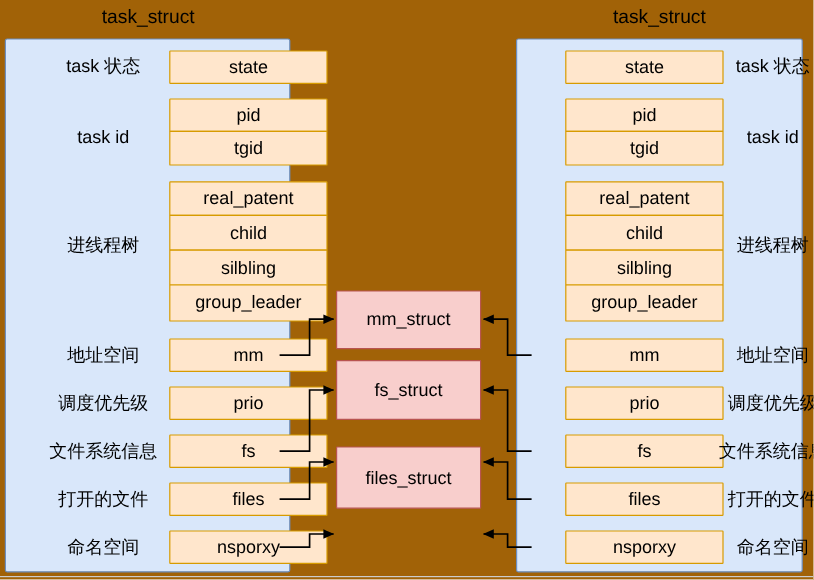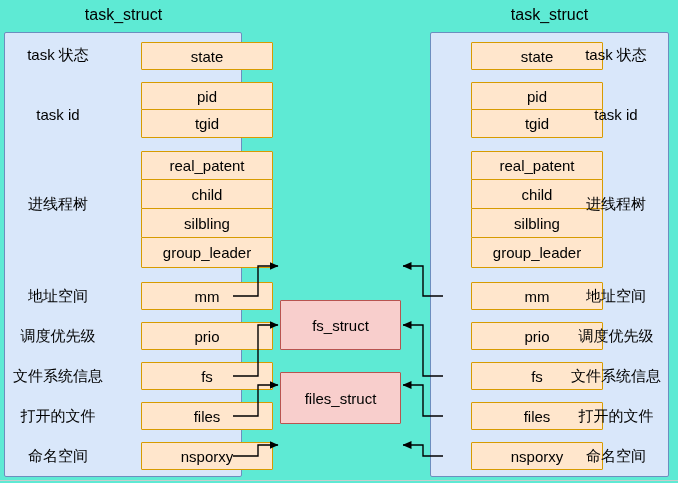--- a/index.html
+++ b/index.html
@@ -1,17 +1,17 @@
 <!DOCTYPE html>
 <html><head>
 <meta charset="utf-8">
 <style>
   html,body{margin:0;padding:0;background:#fff;}
   .canvas{
-    position:relative;width:678px;height:483px;background:#5eead4;
+    position:relative;width:678px;height:483px;background:#a16207;
     font-family:"Liberation Sans",sans-serif;color:#000;overflow:hidden;
   }
   .title{
     position:absolute;top:4px;height:22px;font-size:16px;
     display:flex;align-items:center;justify-content:center;white-space:nowrap;
   }
   .panel{
     position:absolute;top:32px;width:238px;height:445px;box-sizing:border-box;
     background:#d9e7fa;border:1.5px solid #6c8ebf;border-radius:2px;
   }
@@ -24,21 +24,21 @@
   .lf{left:113px;} .rf{left:443px;}
   .sbox{
     position:absolute;left:280px;width:121px;box-sizing:border-box;
     background:#f8cecc;border:1px solid #b85450;border-radius:1px;
     display:flex;align-items:center;justify-content:center;
     font-size:15px;white-space:nowrap;
   }
   .lbl{
     position:absolute;width:104px;height:20px;
     display:flex;align-items:center;justify-content:center;
-    font-size:15px;white-space:nowrap;
+    font-size:15px;white-space:nowrap;padding-left:28px;
   }
   .ll{left:6px;} .rl{left:564px;}
   .arrows{position:absolute;left:0;top:0;pointer-events:none;}
   .bottom-line{position:absolute;left:0;top:480px;width:678px;height:1px;background:#cccccc;}
 </style>
 </head>
 <body>
 
 <div class="canvas">
 
@@ -63,20 +63,21 @@
   <div class="fbox lf" style="top:151px;height:29px;">real_patent</div>
   <div class="fbox lf" style="top:179px;height:30px;">child</div>
   <div class="fbox lf" style="top:208px;height:30px;">silbling</div>
   <div class="fbox lf" style="top:237px;height:31px;">group_leader</div>
   <div class="fbox lf" style="top:282px;height:28px;">mm</div>
   <div class="fbox lf" style="top:322px;height:28px;">prio</div>
   <div class="fbox lf" style="top:362px;height:28px;">fs</div>
   <div class="fbox lf" style="top:402px;height:28px;">files</div>
   <div class="fbox lf" style="top:442px;height:28px;">nsporxy</div>
 
+  <div class="sbox" style="top:242px;height:49px;">mm_struct</div>
   <div class="sbox" style="top:300px;height:50px;">fs_struct</div>
   <div class="sbox" style="top:359px;height:52px;margin-top:13px;">files_struct</div>
 
   <div class="fbox rf" style="top:42px;height:28px;">state</div>
   <div class="fbox rf" style="top:82px;height:28px;">pid</div>
   <div class="fbox rf" style="top:109px;height:29px;">tgid</div>
   <div class="fbox rf" style="top:151px;height:29px;">real_patent</div>
   <div class="fbox rf" style="top:179px;height:30px;">child</div>
   <div class="fbox rf" style="top:208px;height:30px;">silbling</div>
   <div class="fbox rf" style="top:237px;height:31px;">group_leader</div>

